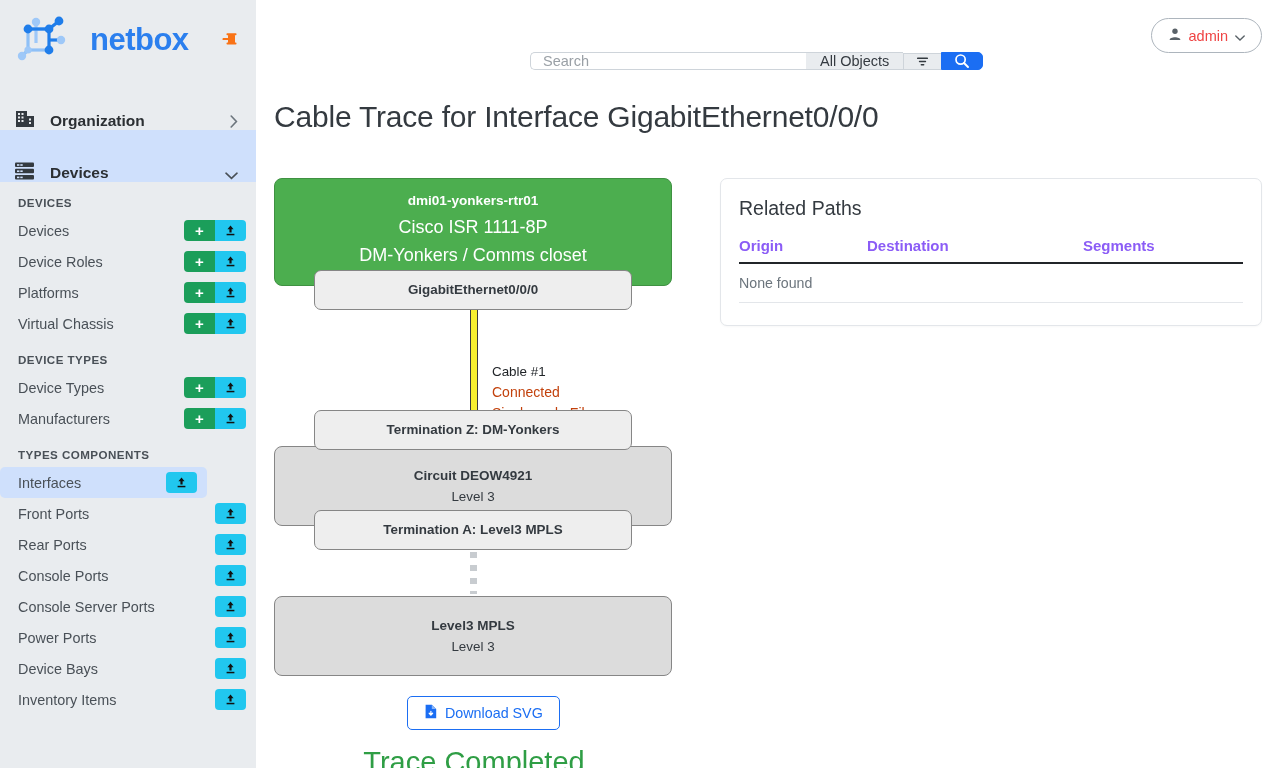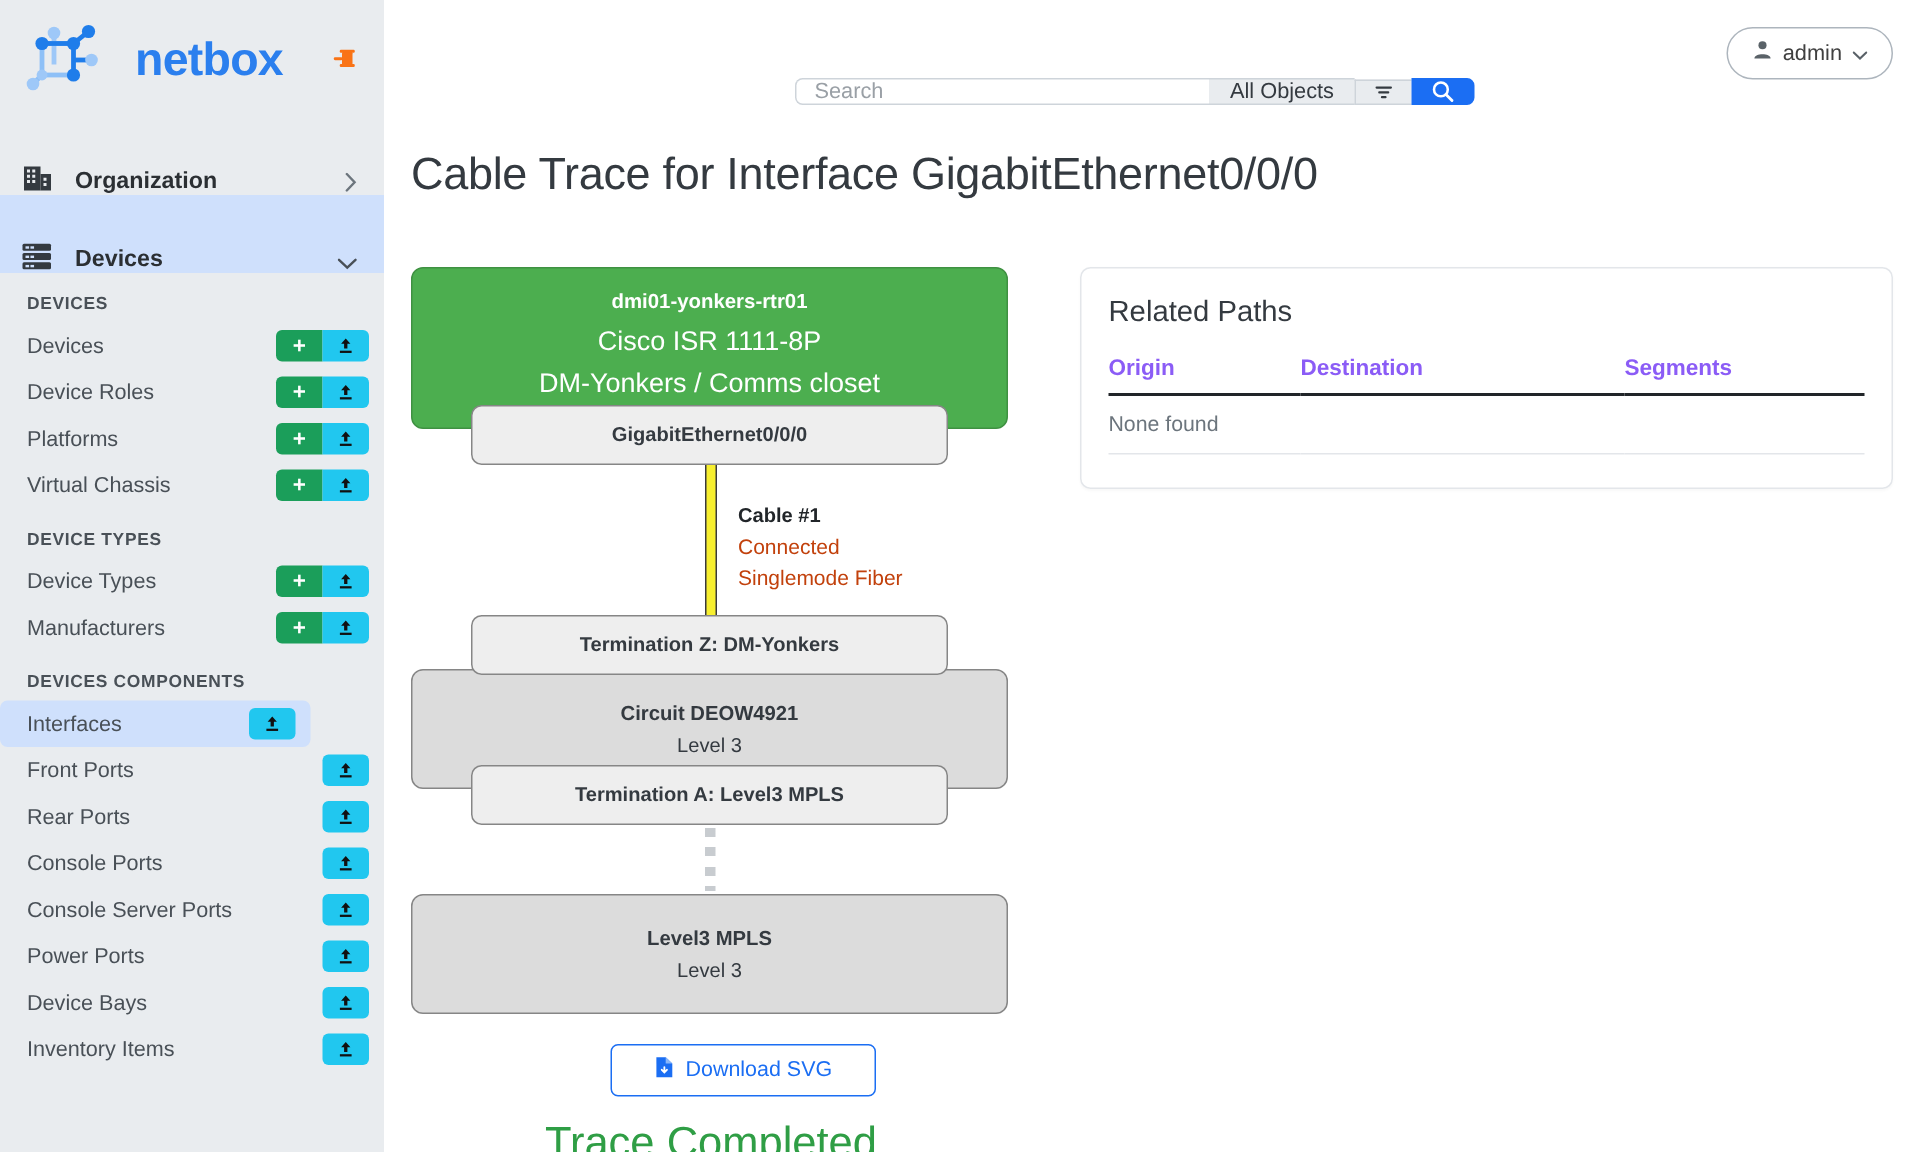--- a/index.html
+++ b/index.html
@@ -184,21 +184,21 @@
     right: 18px; top: 18px;
     height: 35px;
     display: flex; align-items: center;
     gap: 7px;
     padding: 0 16px;
     border: 1px solid #adb5bd;
     border-radius: 18px;
     background: #fff;
     cursor: pointer;
   }
-  .user-menu .um-label { font-size: 14.5px; color: #404040; }
+  .user-menu .um-label { font-size: 14.5px; color: #ef4444; }
 
   .page-title {
     font-size: 30px;
     font-weight: 400;
     color: #343a40;
     padding: 8px 0 0 18px;
     line-height: 1.25;
     letter-spacing: -0.2px;
   }
 
@@ -252,21 +252,21 @@
     position: absolute;
     width: 8px;
     background: #f7ef2f;
     border-left: 1px solid #3a3a3a;
     border-right: 1px solid #3a3a3a;
   }
   .cable-label {
     position: absolute;
     text-align: left;
   }
-  .cable-label .cl-title { font-size: 13.4px; font-weight: 700; color: #212529; line-height: 1.5; }
+  .cable-label .cl-title { font-size: 13.4px; font-weight: 400; color: #212529; line-height: 1.5; margin-top: 28px; }
   .cable-label .cl-line { font-size: 14px; font-weight: 400; color: #c2410c; line-height: 1.5; }
 
   .dotted-line {
     position: absolute;
     width: 7px;
     background-image: repeating-linear-gradient(
       to bottom,
       #c8ccd0 0px, #c8ccd0 6px,
       rgba(0,0,0,0) 6px, rgba(0,0,0,0) 13px
     );
@@ -275,21 +275,21 @@
   .dl-btn {
     position: absolute;
     display: inline-flex;
     align-items: center;
     gap: 7px;
     border: 1px solid #1b6ef3;
     border-radius: 5px;
     background: #fff;
     color: #1b6ef3;
     font-size: 14.3px;
-    padding: 7px 28px;
+    padding: 7px 16px;
     cursor: pointer;
     font-family: "Liberation Sans", sans-serif;
   }
   .trace-status {
     position: absolute;
     width: 400px;
     text-align: center;
     font-size: 29px;
     color: #2f9e45;
     font-weight: 400;
@@ -488,21 +488,21 @@
         <span class="btn-sq btn-add">+</span>
         <span class="btn-sq btn-import">
           <svg width="13" height="13" viewBox="0 0 13 13">
               <path d="M6.5 1.6 L9.6 5.2 L7.6 5.2 L7.6 8.4 L5.4 8.4 L5.4 5.2 L3.4 5.2 Z" fill="#111"></path>
               <rect x="2.6" y="9.8" width="7.8" height="1.5" fill="#111"></rect>
             </svg>
         </span>
       </span>
     </div>
 
-    <div class="nav-section-title">DEVICES COMPONENTS</div>
+    <div class="nav-section-title">TYPES COMPONENTS</div>
 
     <div class="nav-item selected">
       <span class="ni-label">Interfaces</span>
       <span class="nav-btns">
         <span class="btn-sq btn-import solo">
           <svg width="13" height="13" viewBox="0 0 13 13">
               <path d="M6.5 1.6 L9.6 5.2 L7.6 5.2 L7.6 8.4 L5.4 8.4 L5.4 5.2 L3.4 5.2 Z" fill="#111"></path>
               <rect x="2.6" y="9.8" width="7.8" height="1.5" fill="#111"></rect>
             </svg>
         </span>

